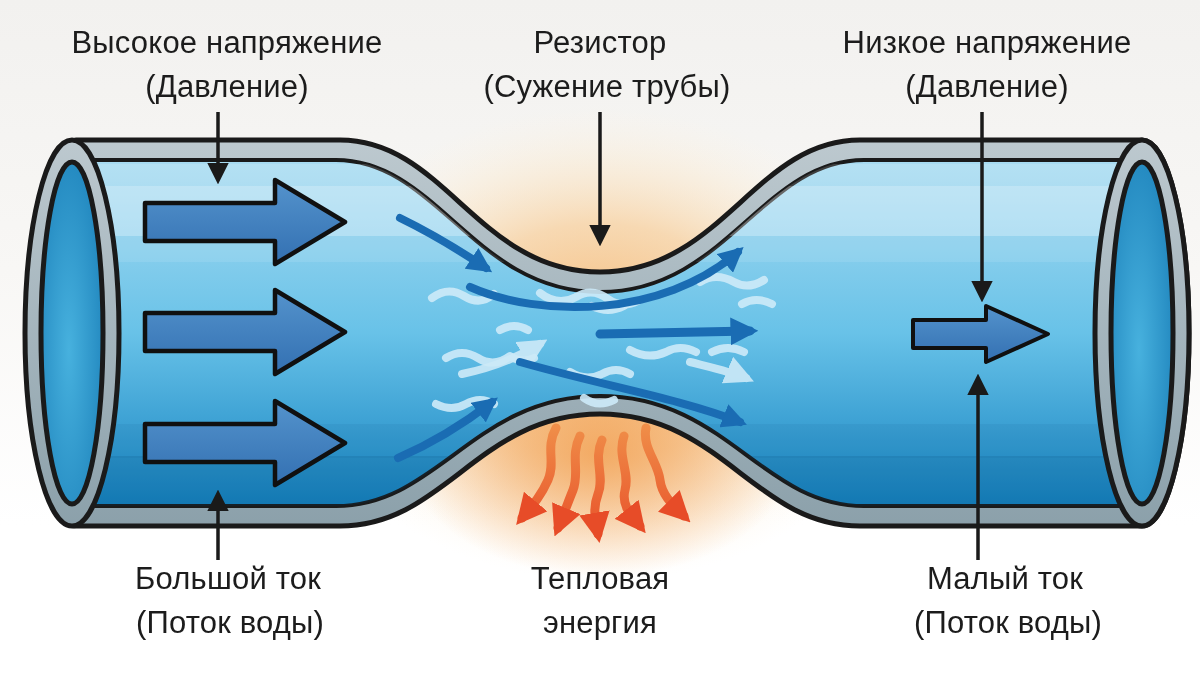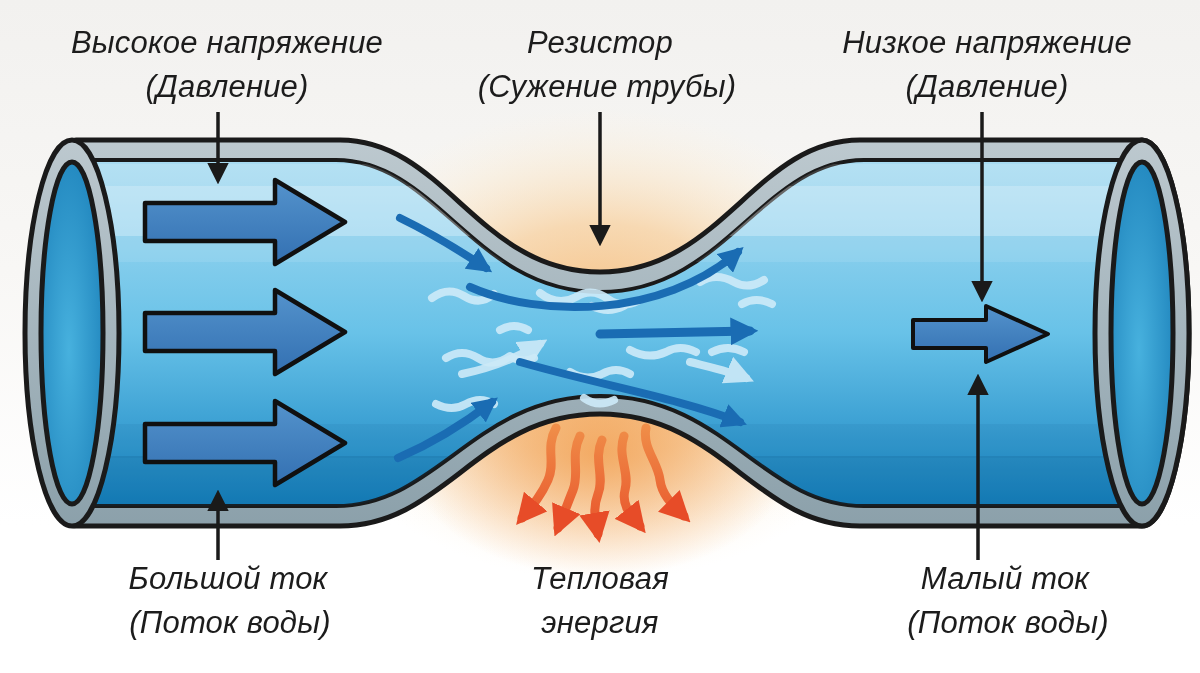--- a/index.html
+++ b/index.html
@@ -2,21 +2,20 @@
 <html><head>
 <meta charset="utf-8">
 <style>
   html,body{margin:0;padding:0;background:#ffffff;}
   .stage{
     position:relative;
     width:1200px;height:673px;
     background:linear-gradient(180deg,#f2f1ef 0%,#f8f7f5 40%,#ffffff 78%);
     overflow:hidden;
     font-family:"Liberation Sans","DejaVu Sans",sans-serif;
-    font-style:italic;
   }
   svg{display:block;}
   text{
     font-family:"Liberation Sans","DejaVu Sans",sans-serif;
     font-size:31px;
     text-anchor:middle;
     letter-spacing:0.2px;
   }
   .squiggle{fill:none;stroke-width:8;stroke-linecap:round;stroke-linejoin:round;opacity:.9;}
   .darkflow{fill:none;stroke-width:8;stroke-linecap:round;}

